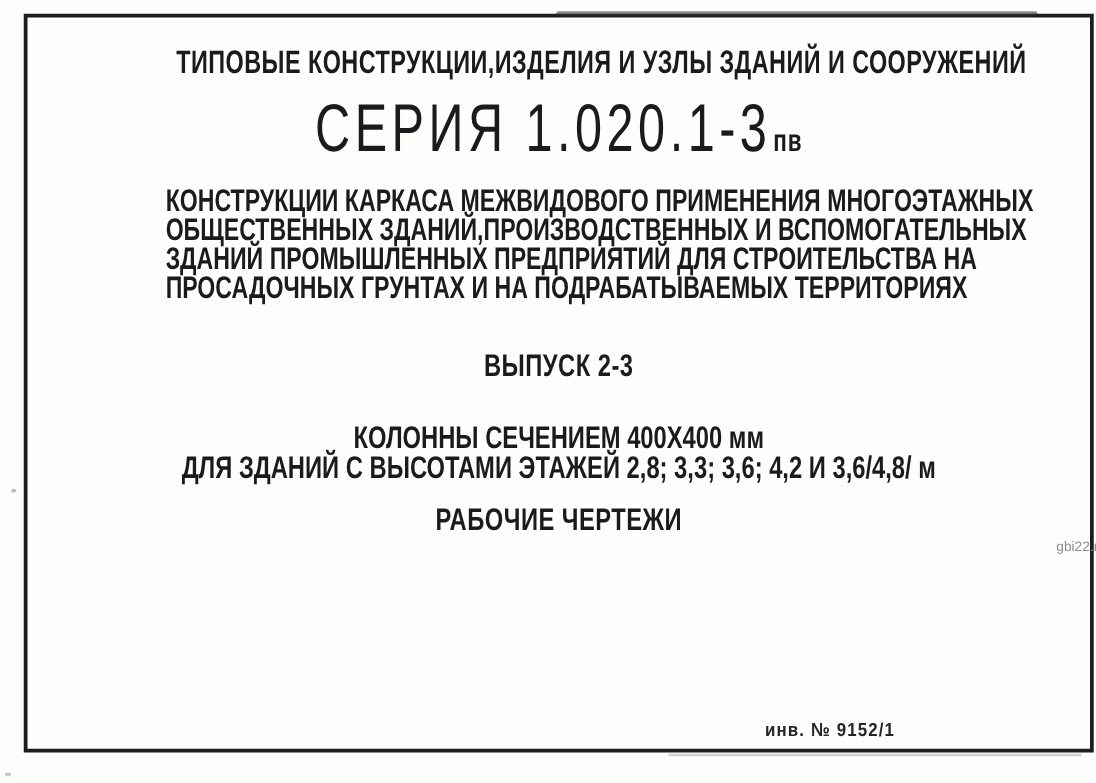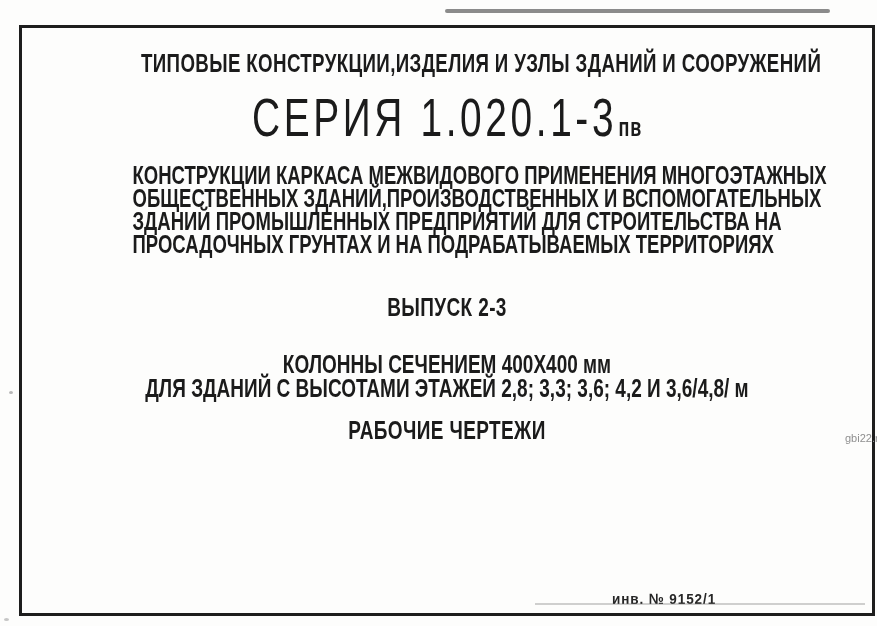--- a/index.html
+++ b/index.html
@@ -11,21 +11,21 @@
     background: #fdfdfc;
     overflow: hidden;
     font-family: "Liberation Sans", sans-serif;
     color: #1b1b1b;
   }
 
   
   .frame {
     position: absolute;
     left: 19px;
-    top: 25px;
+    top: 11px;
     width: 856px;
     height: 591px;
     box-sizing: border-box;
     border: 3px solid #1d1d1d;
   }
 
   
   .streak-top {
     position: absolute;
     left: 445px; top: 9px;

